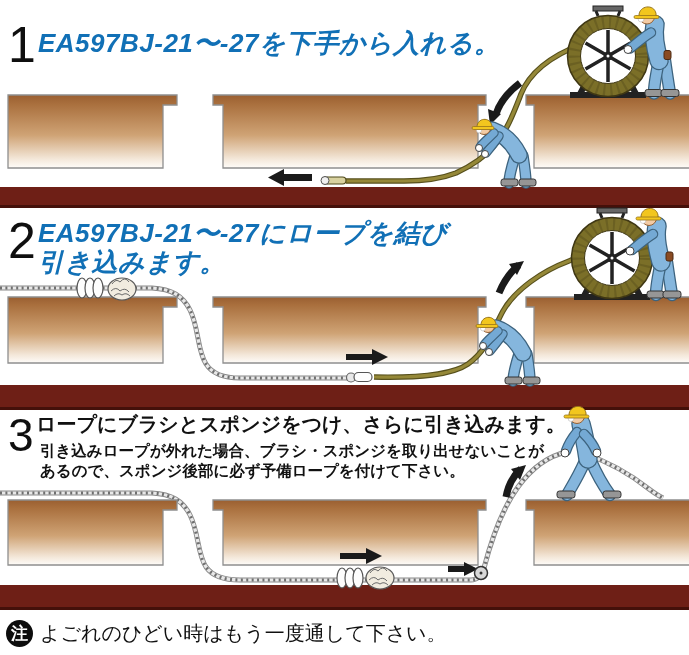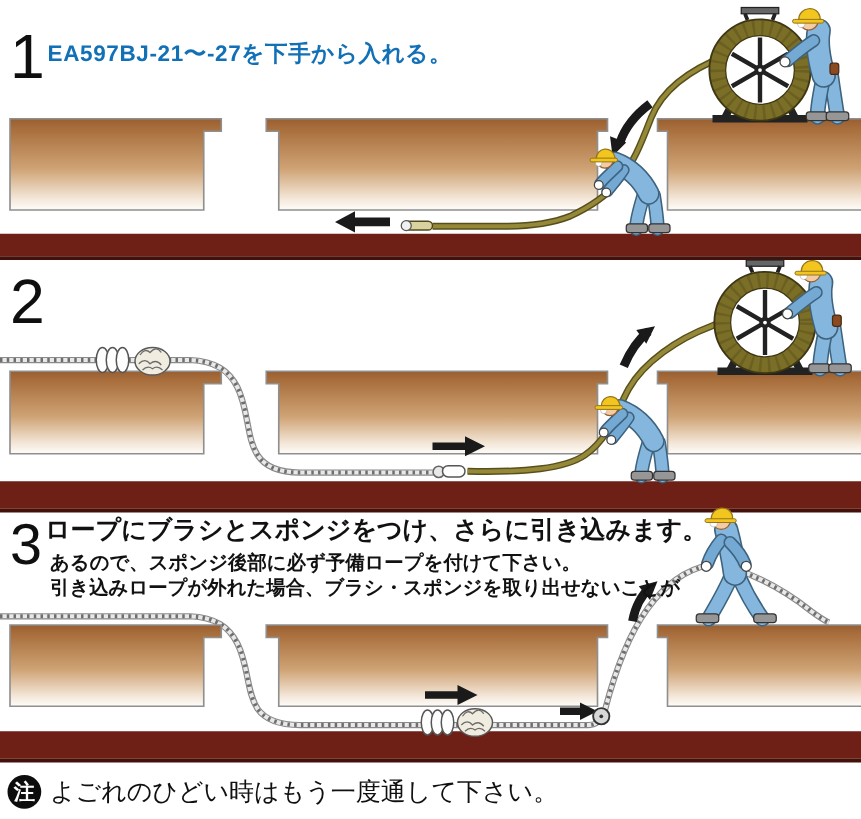--- a/index.html
+++ b/index.html
@@ -6,22 +6,22 @@
   .stage{
     position:relative;width:689px;height:655px;background:#ffffff;overflow:hidden;
     font-family:"Liberation Sans","DejaVu Sans",sans-serif;
   }
   .art{position:absolute;left:0;top:0;}
   .step-num{
     position:absolute;color:#0f0f0f;font-size:50px;line-height:1;
     font-weight:400;font-family:"Liberation Sans","DejaVu Sans",sans-serif;
   }
   .headline{
-    position:absolute;color:#1170b6;font-weight:bold;font-size:18px;
-    line-height:29px;letter-spacing:.5px;white-space:nowrap;
+    position:absolute;color:#1170b6;font-weight:bold;font-size:26px;
+    line-height:29px;letter-spacing:.5px;white-space:nowrap;font-style:italic;
   }
   .headline3{
     position:absolute;color:#111;font-weight:bold;font-size:20px;
     line-height:23px;white-space:nowrap;text-align:right;
   }
   .caution{
     position:absolute;color:#111;font-weight:bold;font-size:15.5px;
     line-height:19.5px;white-space:nowrap;
   }
   .note{position:absolute;display:flex;align-items:center;}
@@ -247,26 +247,30 @@
     </g>
 
     <use href="#g-worker-pull" transform="translate(584,499)"></use>
   </g>
 </svg>
 
   <div class="step-num" style="left:8px;top:20px;">1</div>
   <div class="headline" style="left:38px;top:29px;">EA597BJ-21〜-27を下手から入れる。</div>
 
   <div class="step-num" style="left:8px;top:216px;">2</div>
+  <div class="headline" style="left:38px;top:219px;">
+    <span style="display:block;">EA597BJ-21〜-27にロープを結び</span>
+    <span style="display:block;">引き込みます。</span>
+  </div>
 
   <div class="step-num" style="left:8px;top:412px;font-size:46px;">3</div>
   <div class="headline3" style="left:36px;top:413px;">ロープにブラシとスポンジをつけ、さらに引き込みます。</div>
   <div class="caution" style="left:40px;top:441px;">
+    <span style="display:block;">引き込みロープが外れた場合、ブラシ・スポンジを取り出せないことが</span>
     <span style="display:block;">あるので、スポンジ後部に必ず予備ロープを付けて下さい。</span>
-    <span style="display:block;">引き込みロープが外れた場合、ブラシ・スポンジを取り出せないことが</span>
   </div>
 
   <div class="note" style="left:6px;top:620px;">
     <span class="note-badge">注</span>
     <span class="note-text">よごれのひどい時はもう一度通して下さい。</span>
   </div>
 
 </div>
 
 </body></html>

